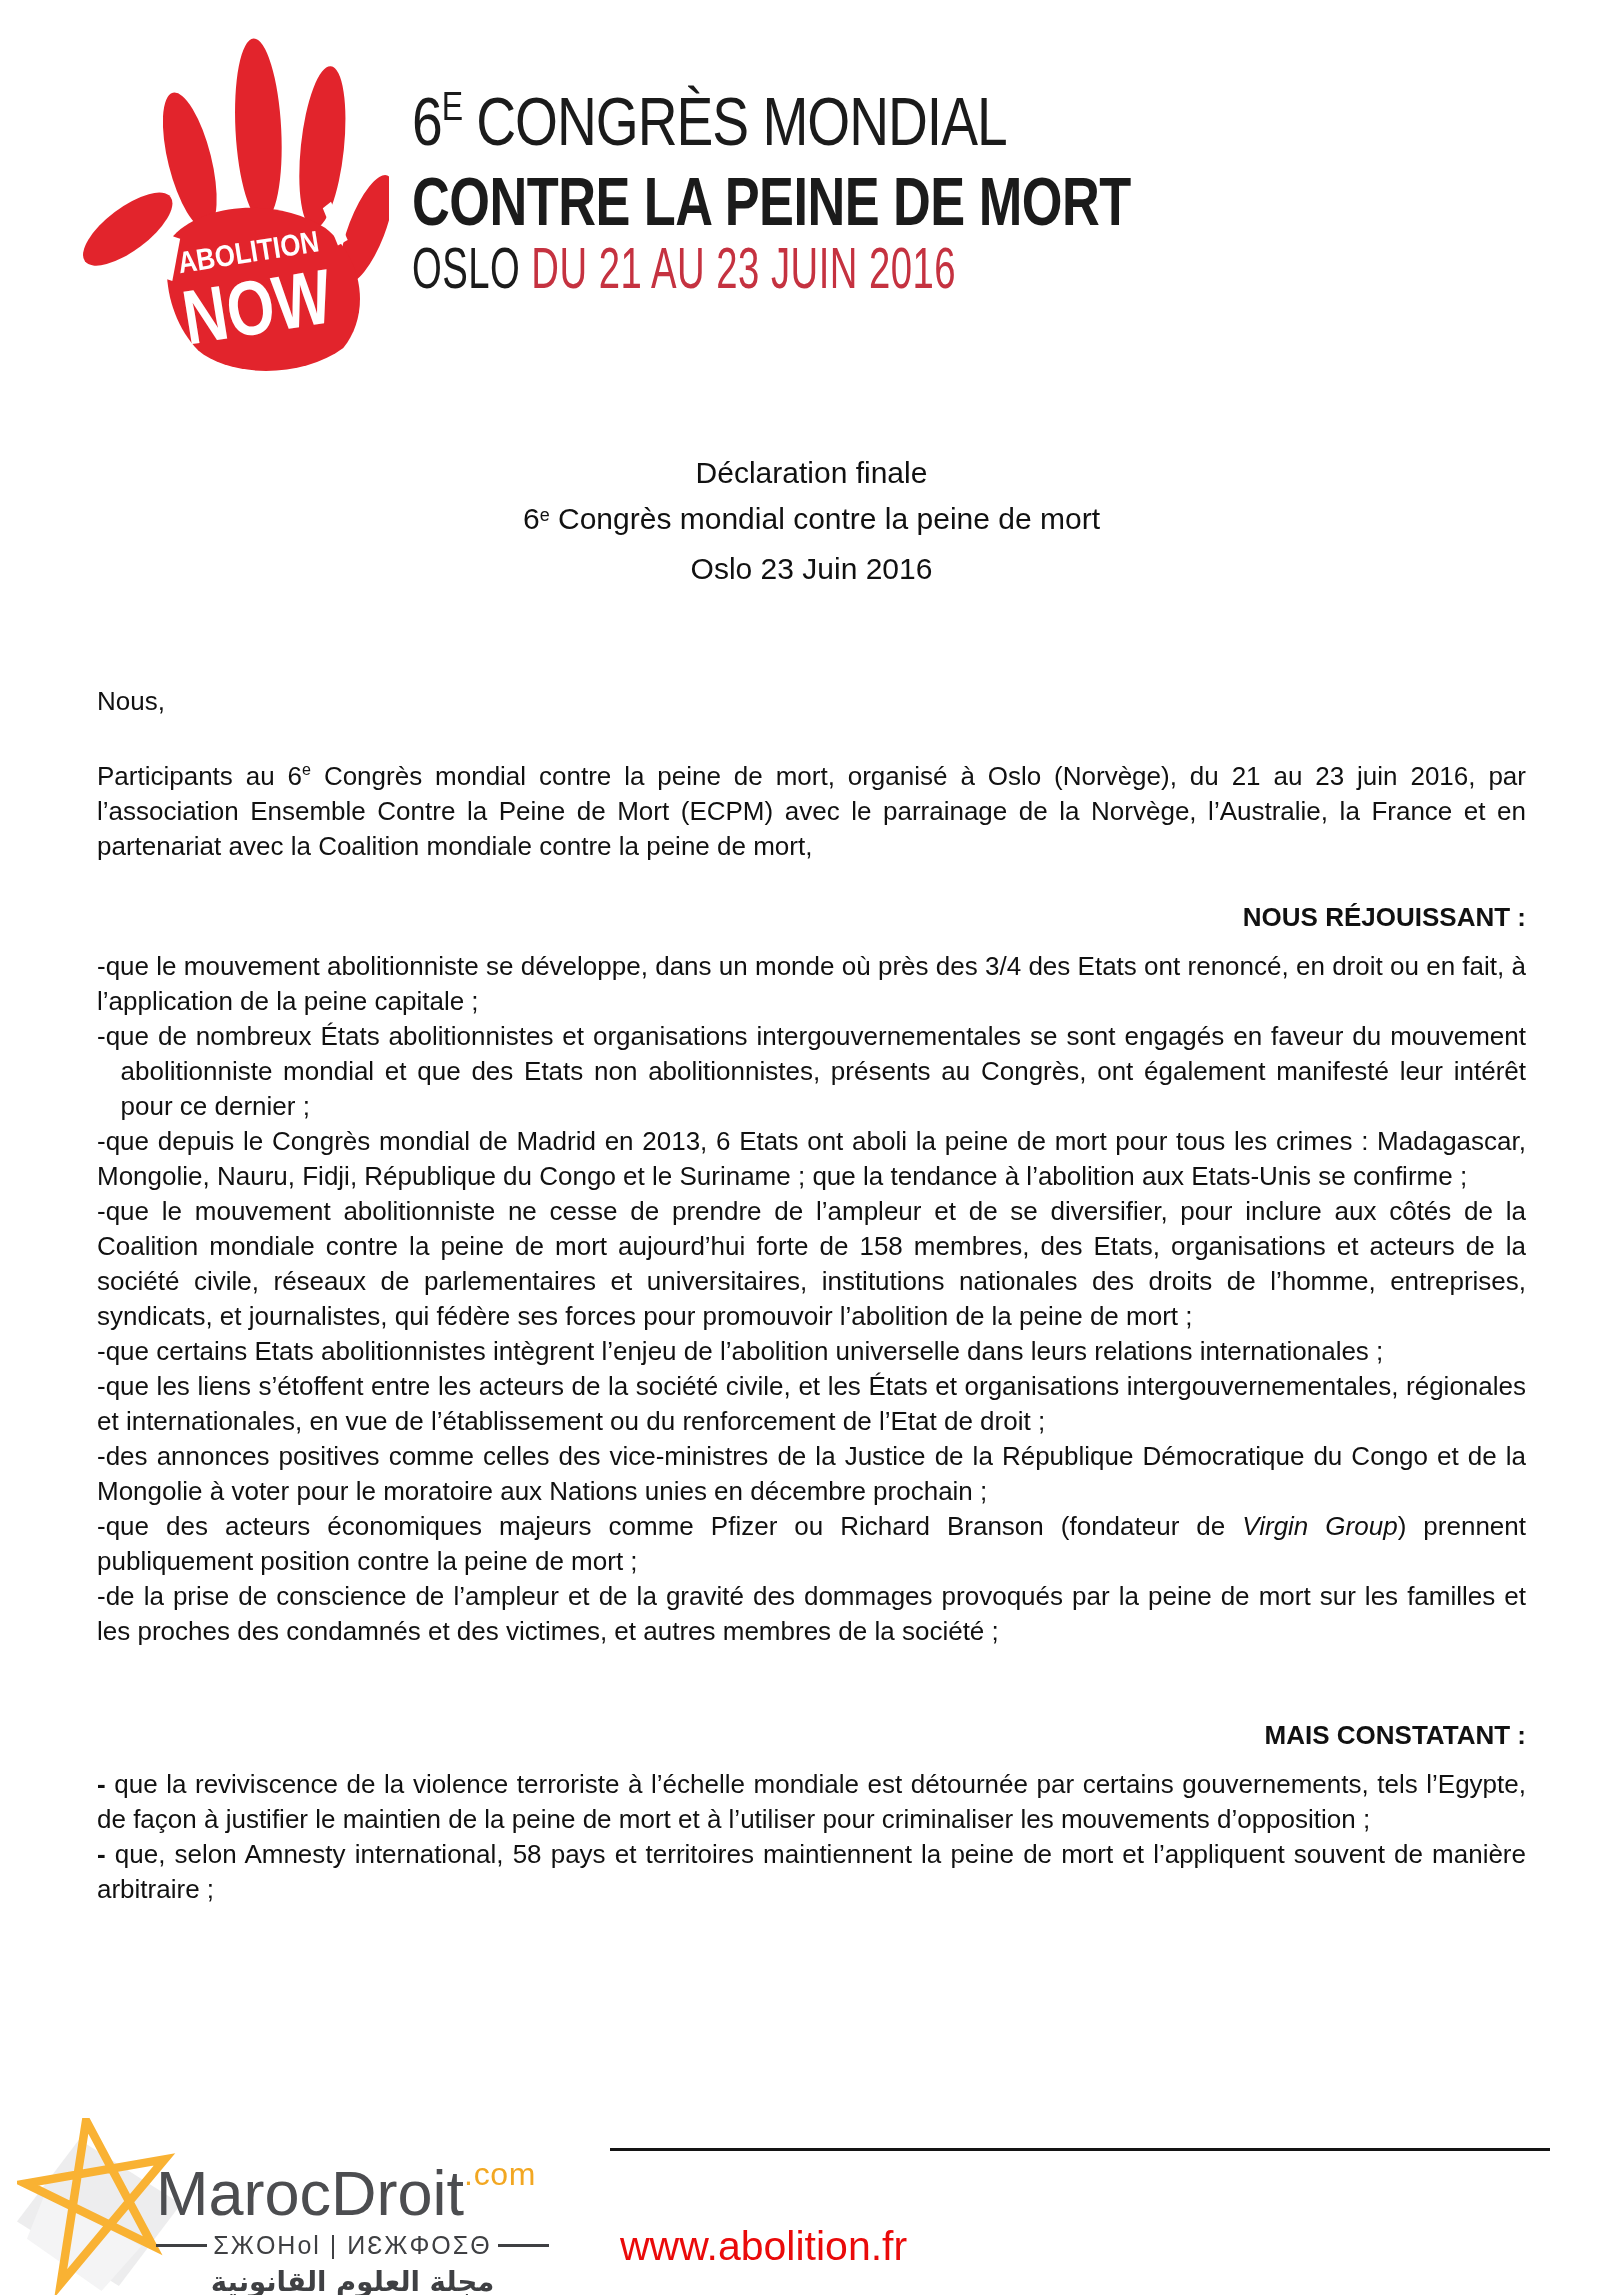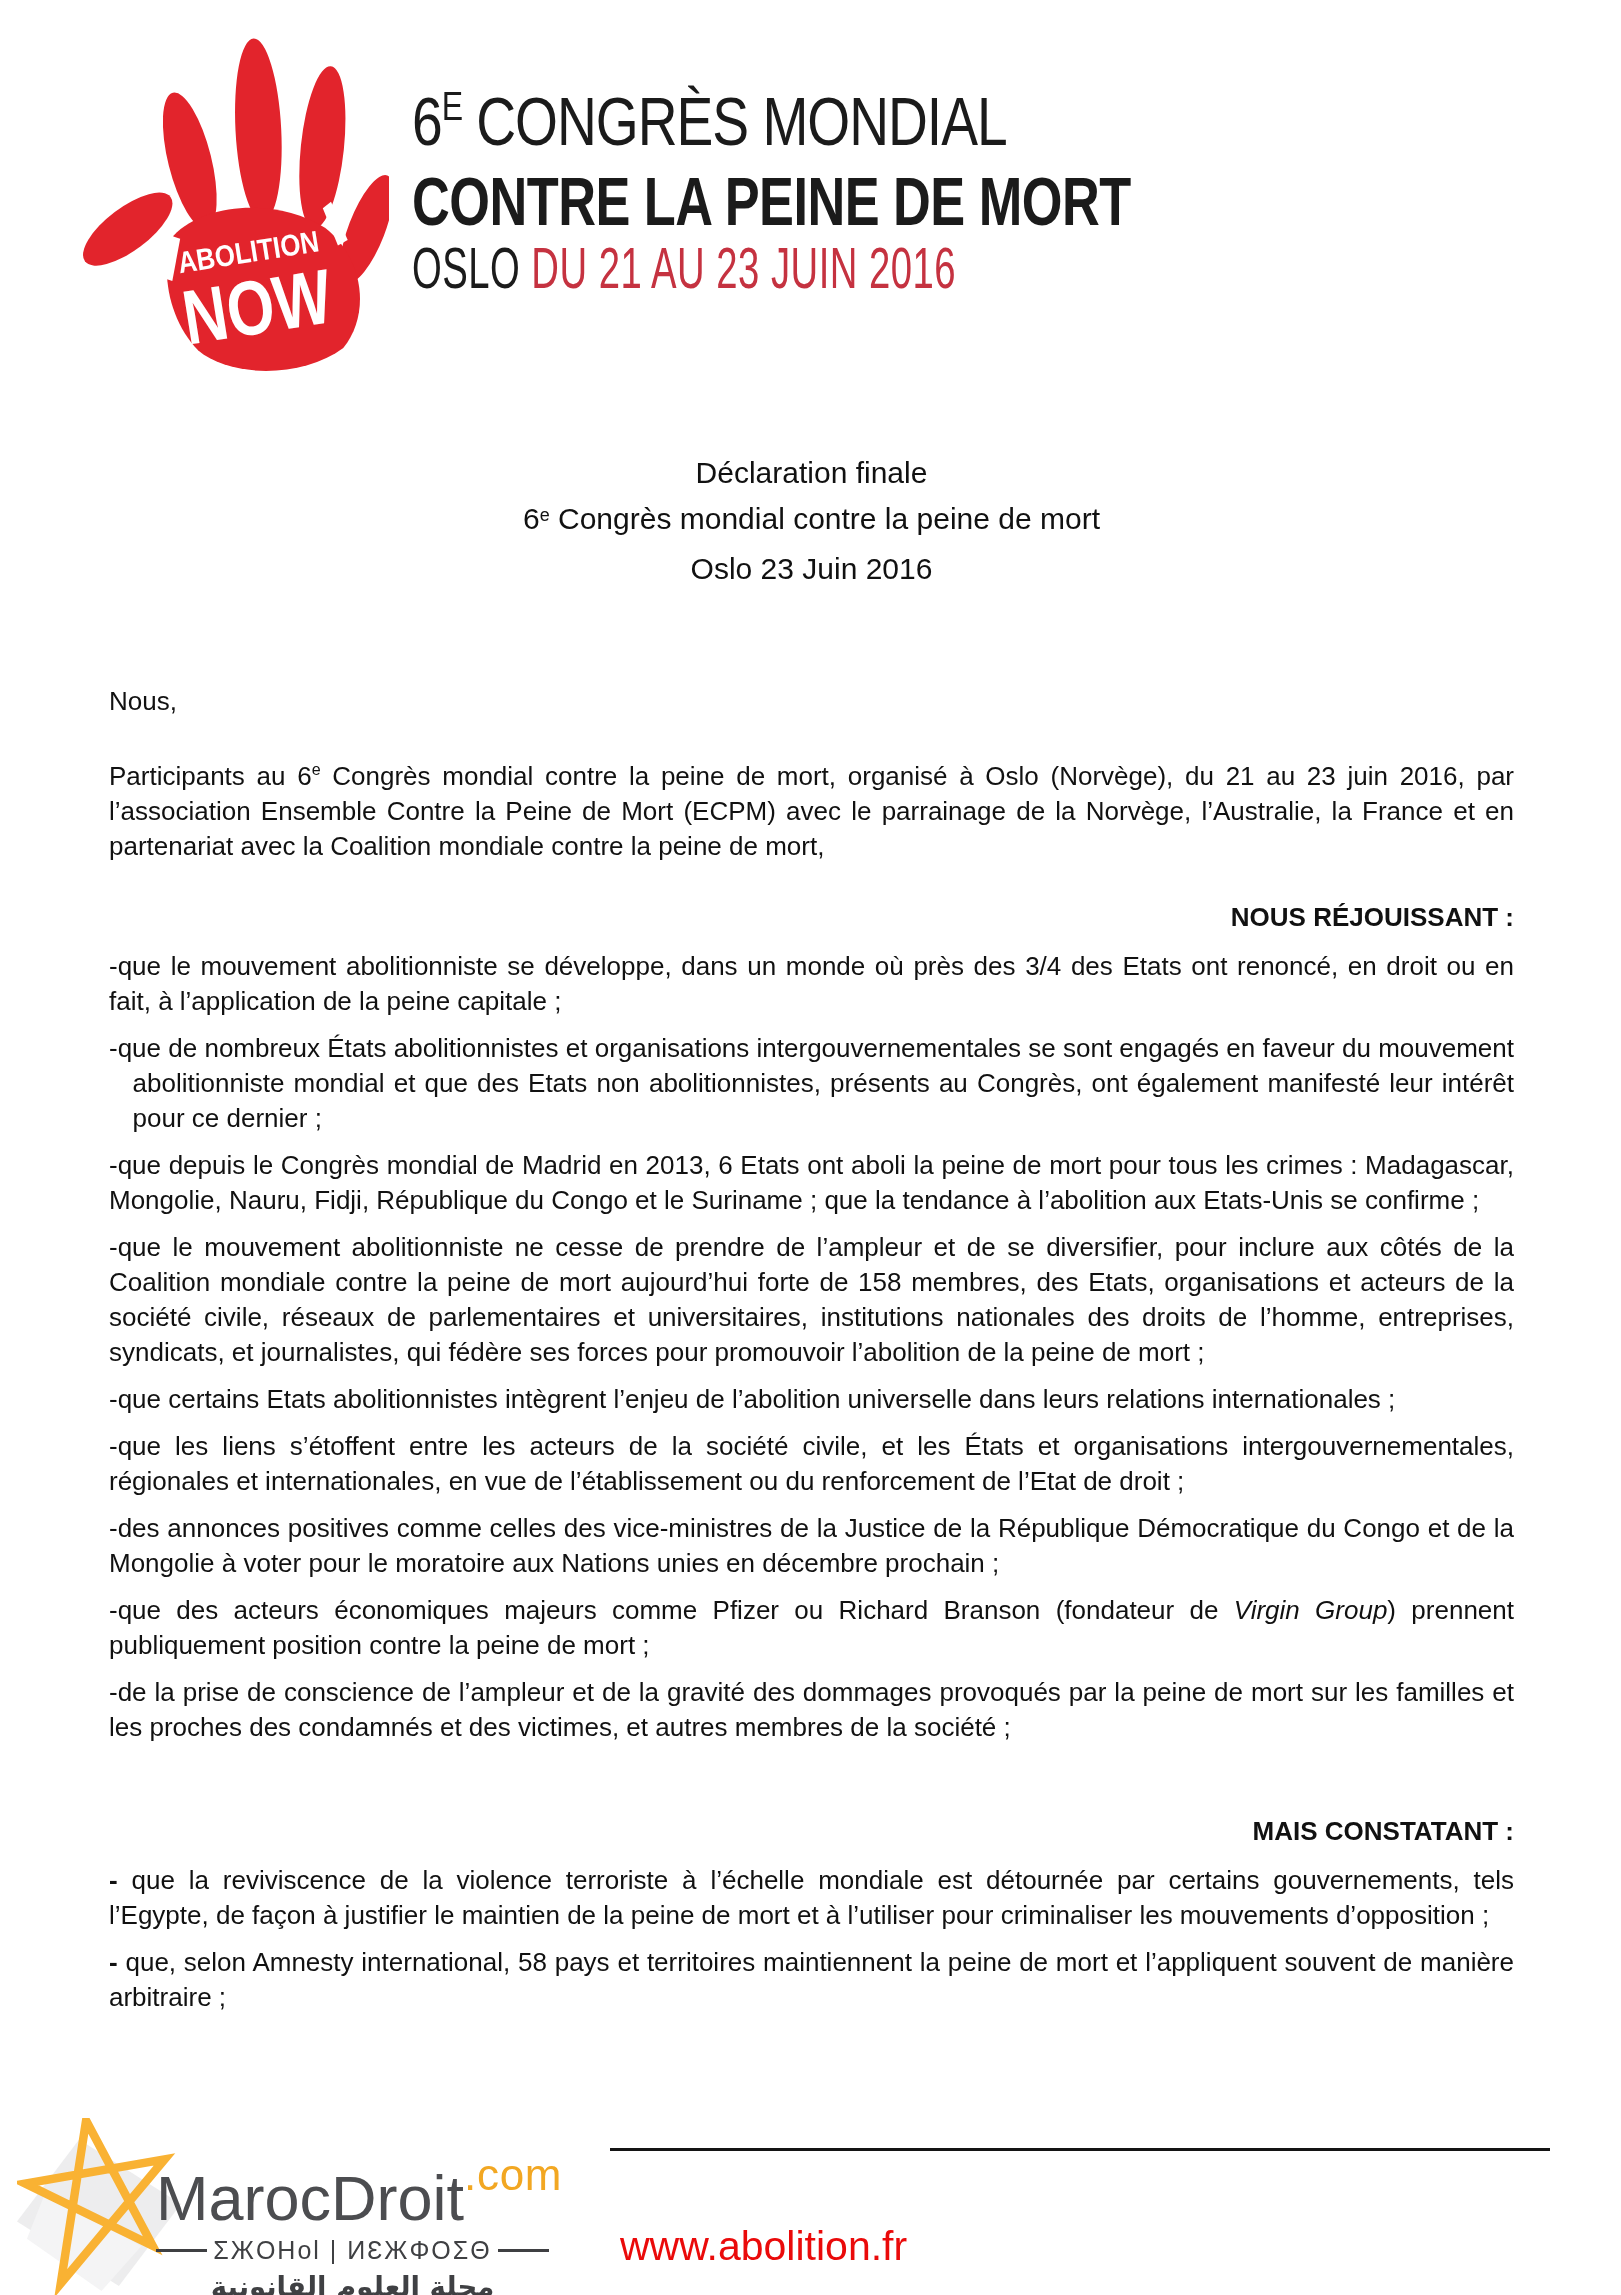--- a/index.html
+++ b/index.html
@@ -17,37 +17,37 @@
   .mh1 .mh-sup { font-size:58%; vertical-align:25px; }
   .mh2 { font-size:68px; line-height:68px; font-weight:bold; transform:scaleX(0.77); margin-top:6.5px; letter-spacing:-0.7px; }
   .mh3 { font-size:58px; line-height:60px; transform:scaleX(0.66); margin-top:3.9px; letter-spacing:0.7px; }
   .mh3 .date-red { color:#c53240; }
 
   
   .content { position:absolute; left:97px; top:450px; width:1429px;
              font-size:26px; line-height:35px; text-align:justify; }
   .doc-title { text-align:center; font-weight:normal; font-size:30px; line-height:46px; margin:0 0 92px 0; }
   .doc-title .tsup { font-size:60%; position:relative; top:-0.45em; }
-  p { margin:12px; }
+  p { margin:0; }
   .salutation { margin-bottom:33px; }
   .p-participants { margin-bottom:36px; }
   .p-adoptons { margin-bottom:59px; }
   .sec-head { font-weight:bold; margin-bottom:14.4px; text-align:right; }
   .sec-head.mt { margin-top:69px; }
   .sup { font-size:62%; vertical-align:super; }
   b.dash { font-weight:bold; }
   .hang { padding-left:23.6px; text-indent:-23.6px; }
   .it { font-style:italic; }
 
   
   .md-logo { position:absolute; left:17px; top:2118px; width:536px; height:177px; }
   .md-star { position:absolute; left:0; top:0; width:164px; height:177px; }
   .md-text { position:absolute; left:139px; top:23.6px; width:393px; }
   .md-name { font-size:63px; line-height:65px; color:#4c4d50; letter-spacing:0px; white-space:nowrap; }
-  .md-tld  { font-size:44px; color:#f2a722; vertical-align:30px; letter-spacing:0.7px; }
+  .md-tld  { font-size:32px; color:#f2a722; vertical-align:30px; letter-spacing:0.7px; }
   .md-tifinagh { display:flex; align-items:center; gap:6.5px; margin-top:5.2px;
                  font-family:Liberation Sans, sans-serif; font-size:25px; letter-spacing:2px; color:#3f4043; }
   .md-tifinagh .rule { flex:1; height:2.6px; background:#3f4043; }
   .md-arabic { text-align:center; font-family:"DejaVu Sans", sans-serif; font-weight:bold;
                font-size:27.5px; color:#3f4043; margin-top:5.2px; }
   .footer-rule { position:absolute; left:610px; top:2148px; width:940px; height:3.3px; background:#141414; }
   .footer-url { position:absolute; left:620px; top:2223px; font-size:41px; line-height:46px;
                 color:#ea0a0a; text-decoration:none; font-family:"Liberation Sans", sans-serif; }
 </style>
 </head>

